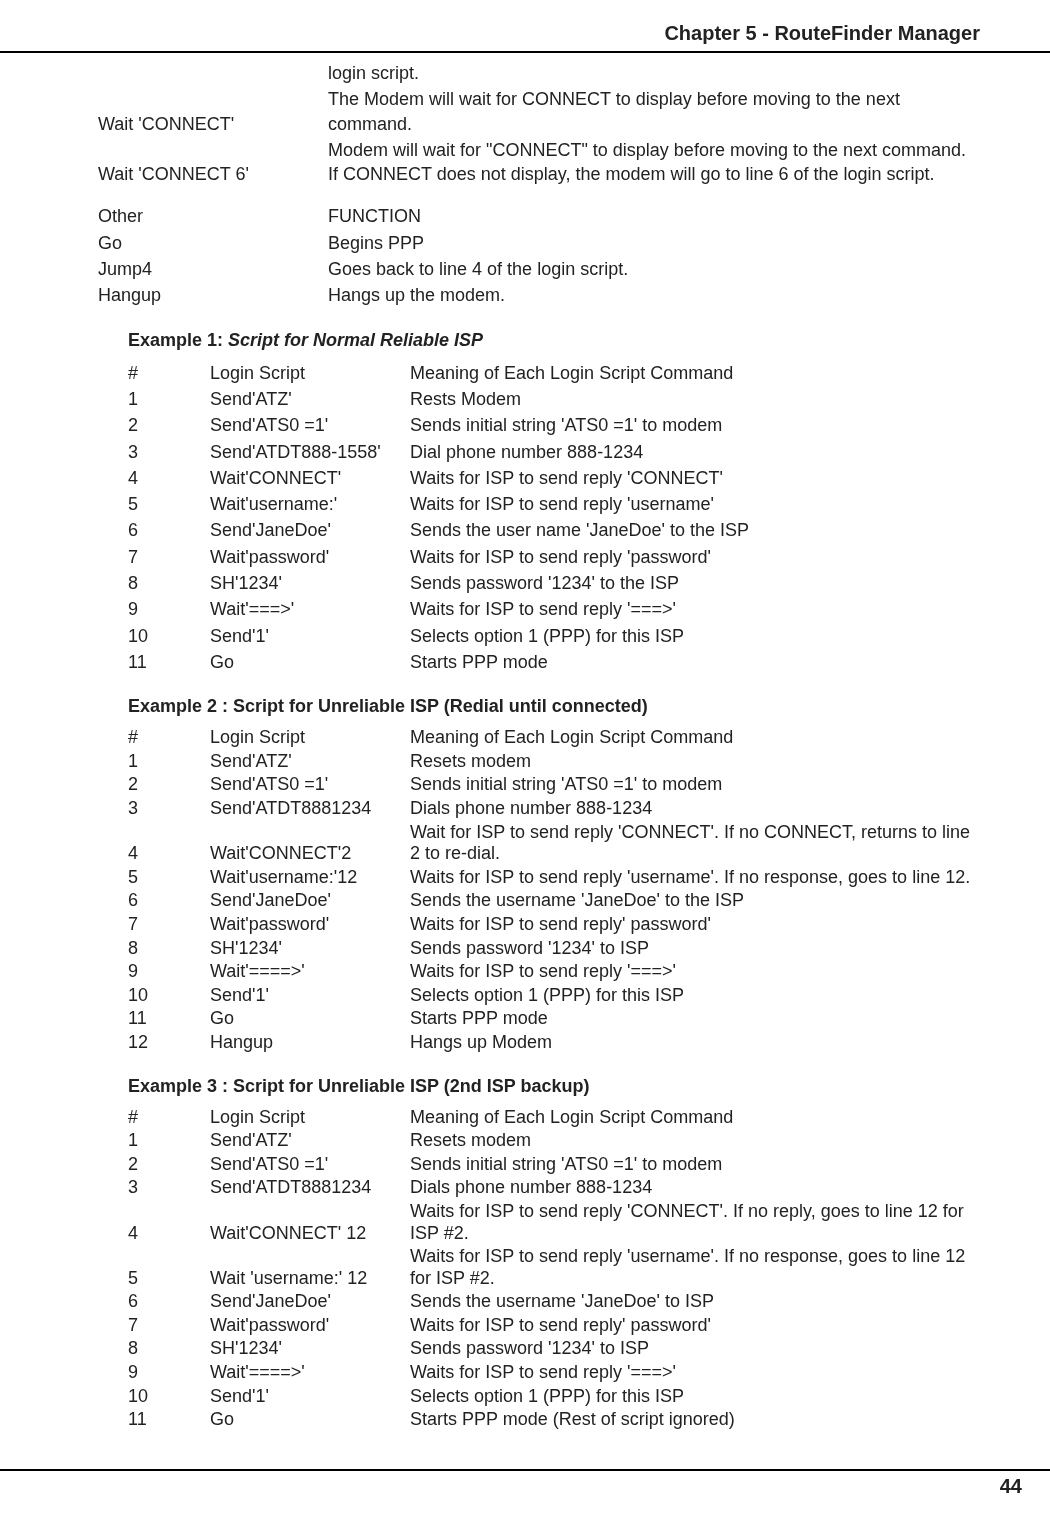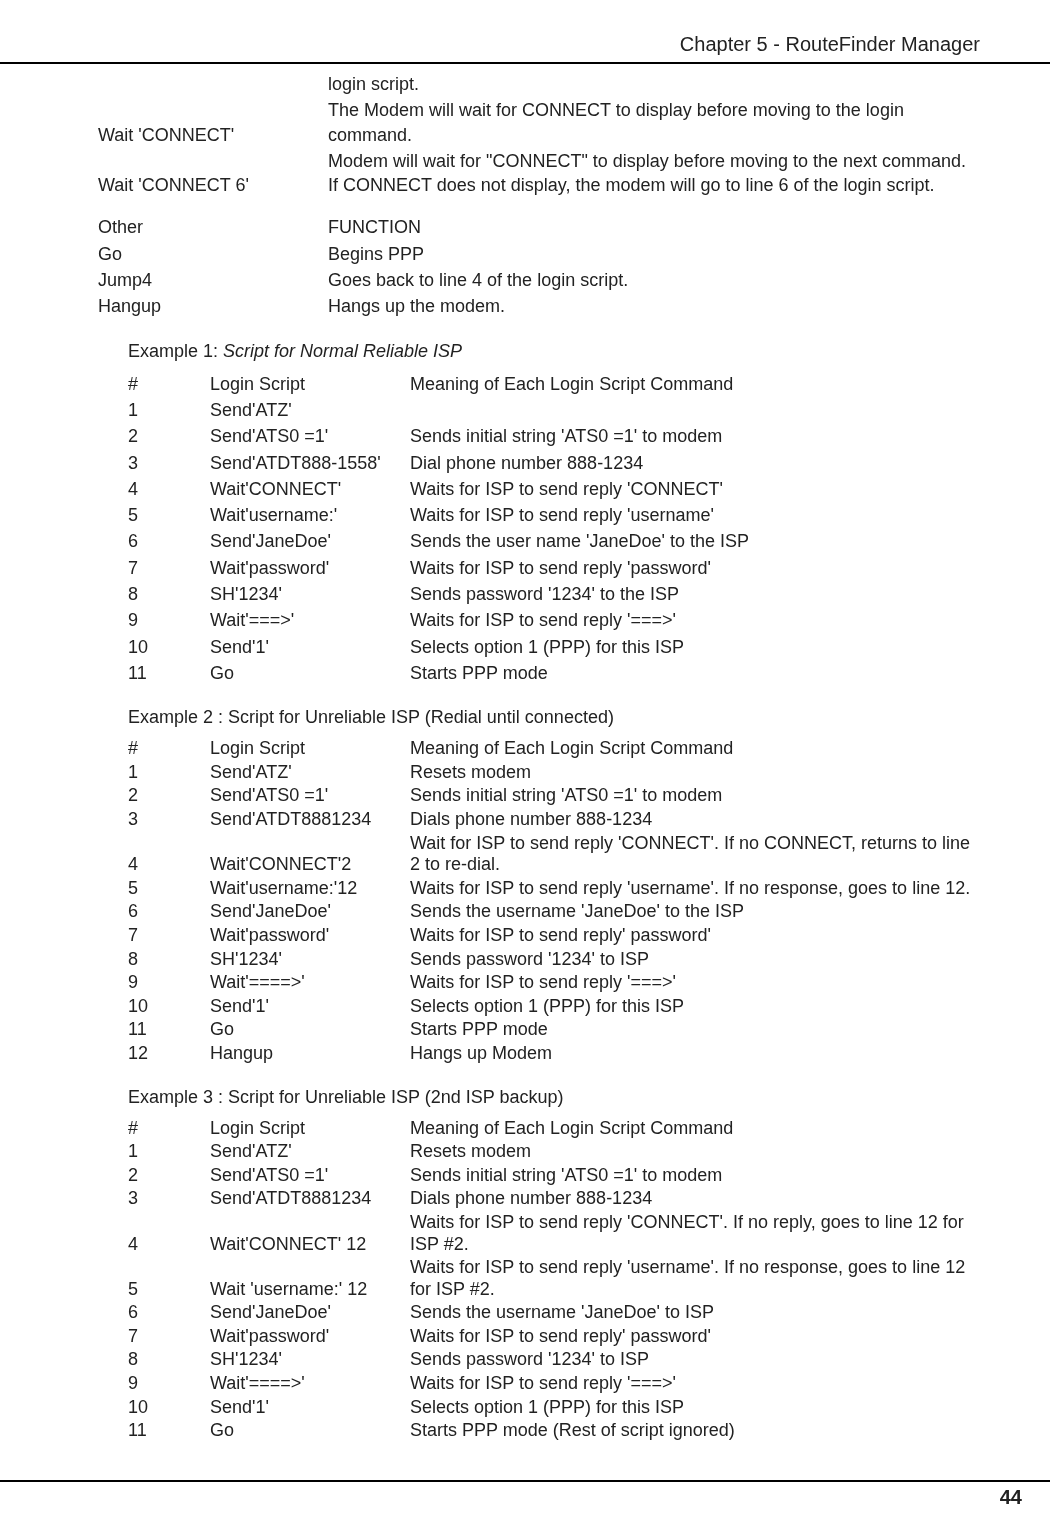--- a/index.html
+++ b/index.html
@@ -1,51 +1,51 @@
 <!DOCTYPE html>
 <html><head>
   <meta charset="utf-8">
   <style>
     body{font-family:Arial,Helvetica,sans-serif;font-size:18px;color:#222;margin:0;padding:0;width:1050px}
     .page{padding:0 70px 30px 70px}
-    .chapter-head{font-weight:400;text-align:right;padding:33px 70px 6px 0;font-size:20px}
+    .chapter-head{font-weight:700;text-align:right;padding:22px 70px 6px 0;font-size:20px}
     .hr{border-top:2px solid #000;margin:0 0 8px 0}
     .hr-bot{border-top:2px solid #000;margin:6px 0 0 0}
     .block{margin-left:28px}
     .indent2{margin-left:58px}
     .row{display:flex;align-items:flex-end;margin:2px 0;line-height:1.35}
     .row.narrow{line-height:1.2}
     .c-cmd{width:230px;flex:none}
     .c-desc{flex:1}
     .c-num{width:82px;flex:none}
     .c-script{width:200px;flex:none}
     .c-mean{flex:1}
     .bold{font-weight:400}
     .ital{font-style:italic}
-    .ex-title{font-weight:400;margin:22px 0 10px 0}
+    .ex-title{font-weight:700;margin:22px 0 10px 0}
     .ex-title .label{font-style:normal}
     .section-gap{height:14px}
     .pg-num{font-weight:700;text-align:right;padding:4px 28px 20px 0;font-size:20px}
   </style>
 </head>
 <body>
 
 <div class="chapter-head">Chapter 5 - RouteFinder Manager</div>
 <div class="hr"></div>
 
 <div class="page">
 
   <div class="block">
     <div class="row">
       <div class="c-cmd"></div>
       <div class="c-desc">login script.</div>
     </div>
     <div class="row">
       <div class="c-cmd">Wait 'CONNECT'</div>
-      <div class="c-desc">The Modem will wait for CONNECT to display before moving to the login command.</div>
+      <div class="c-desc">The Modem will wait for CONNECT to display before moving to the next command.</div>
     </div>
     <div class="row">
       <div class="c-cmd">Wait 'CONNECT 6'</div>
       <div class="c-desc">Modem will wait for "CONNECT" to display before moving to the next command.  If CONNECT does not display, the modem will go to line 6 of the login script.</div>
     </div>
 
     <div class="section-gap"></div>
 
     <div class="row">
       <div class="c-cmd bold">Other</div>
@@ -71,20 +71,21 @@
     </div>
     <div class="row">
       <div class="c-num bold">#</div>
       <div class="c-script bold">Login Script</div>
       <div class="c-mean bold">Meaning of Each Login Script Command</div>
     </div>
     <div id="ex1-rows">
         <div class="row">
           <div class="c-num">1</div>
           <div class="c-script">Send'ATZ'</div>
+          <div class="c-mean">Rests Modem</div>
         </div>
         <div class="row">
           <div class="c-num">2</div>
           <div class="c-script">Send'ATS0 =1'</div>
           <div class="c-mean">Sends initial string 'ATS0 =1' to modem</div>
         </div>
         <div class="row">
           <div class="c-num">3</div>
           <div class="c-script">Send'ATDT888-1558'</div>
           <div class="c-mean">Dial phone number 888-1234</div>

